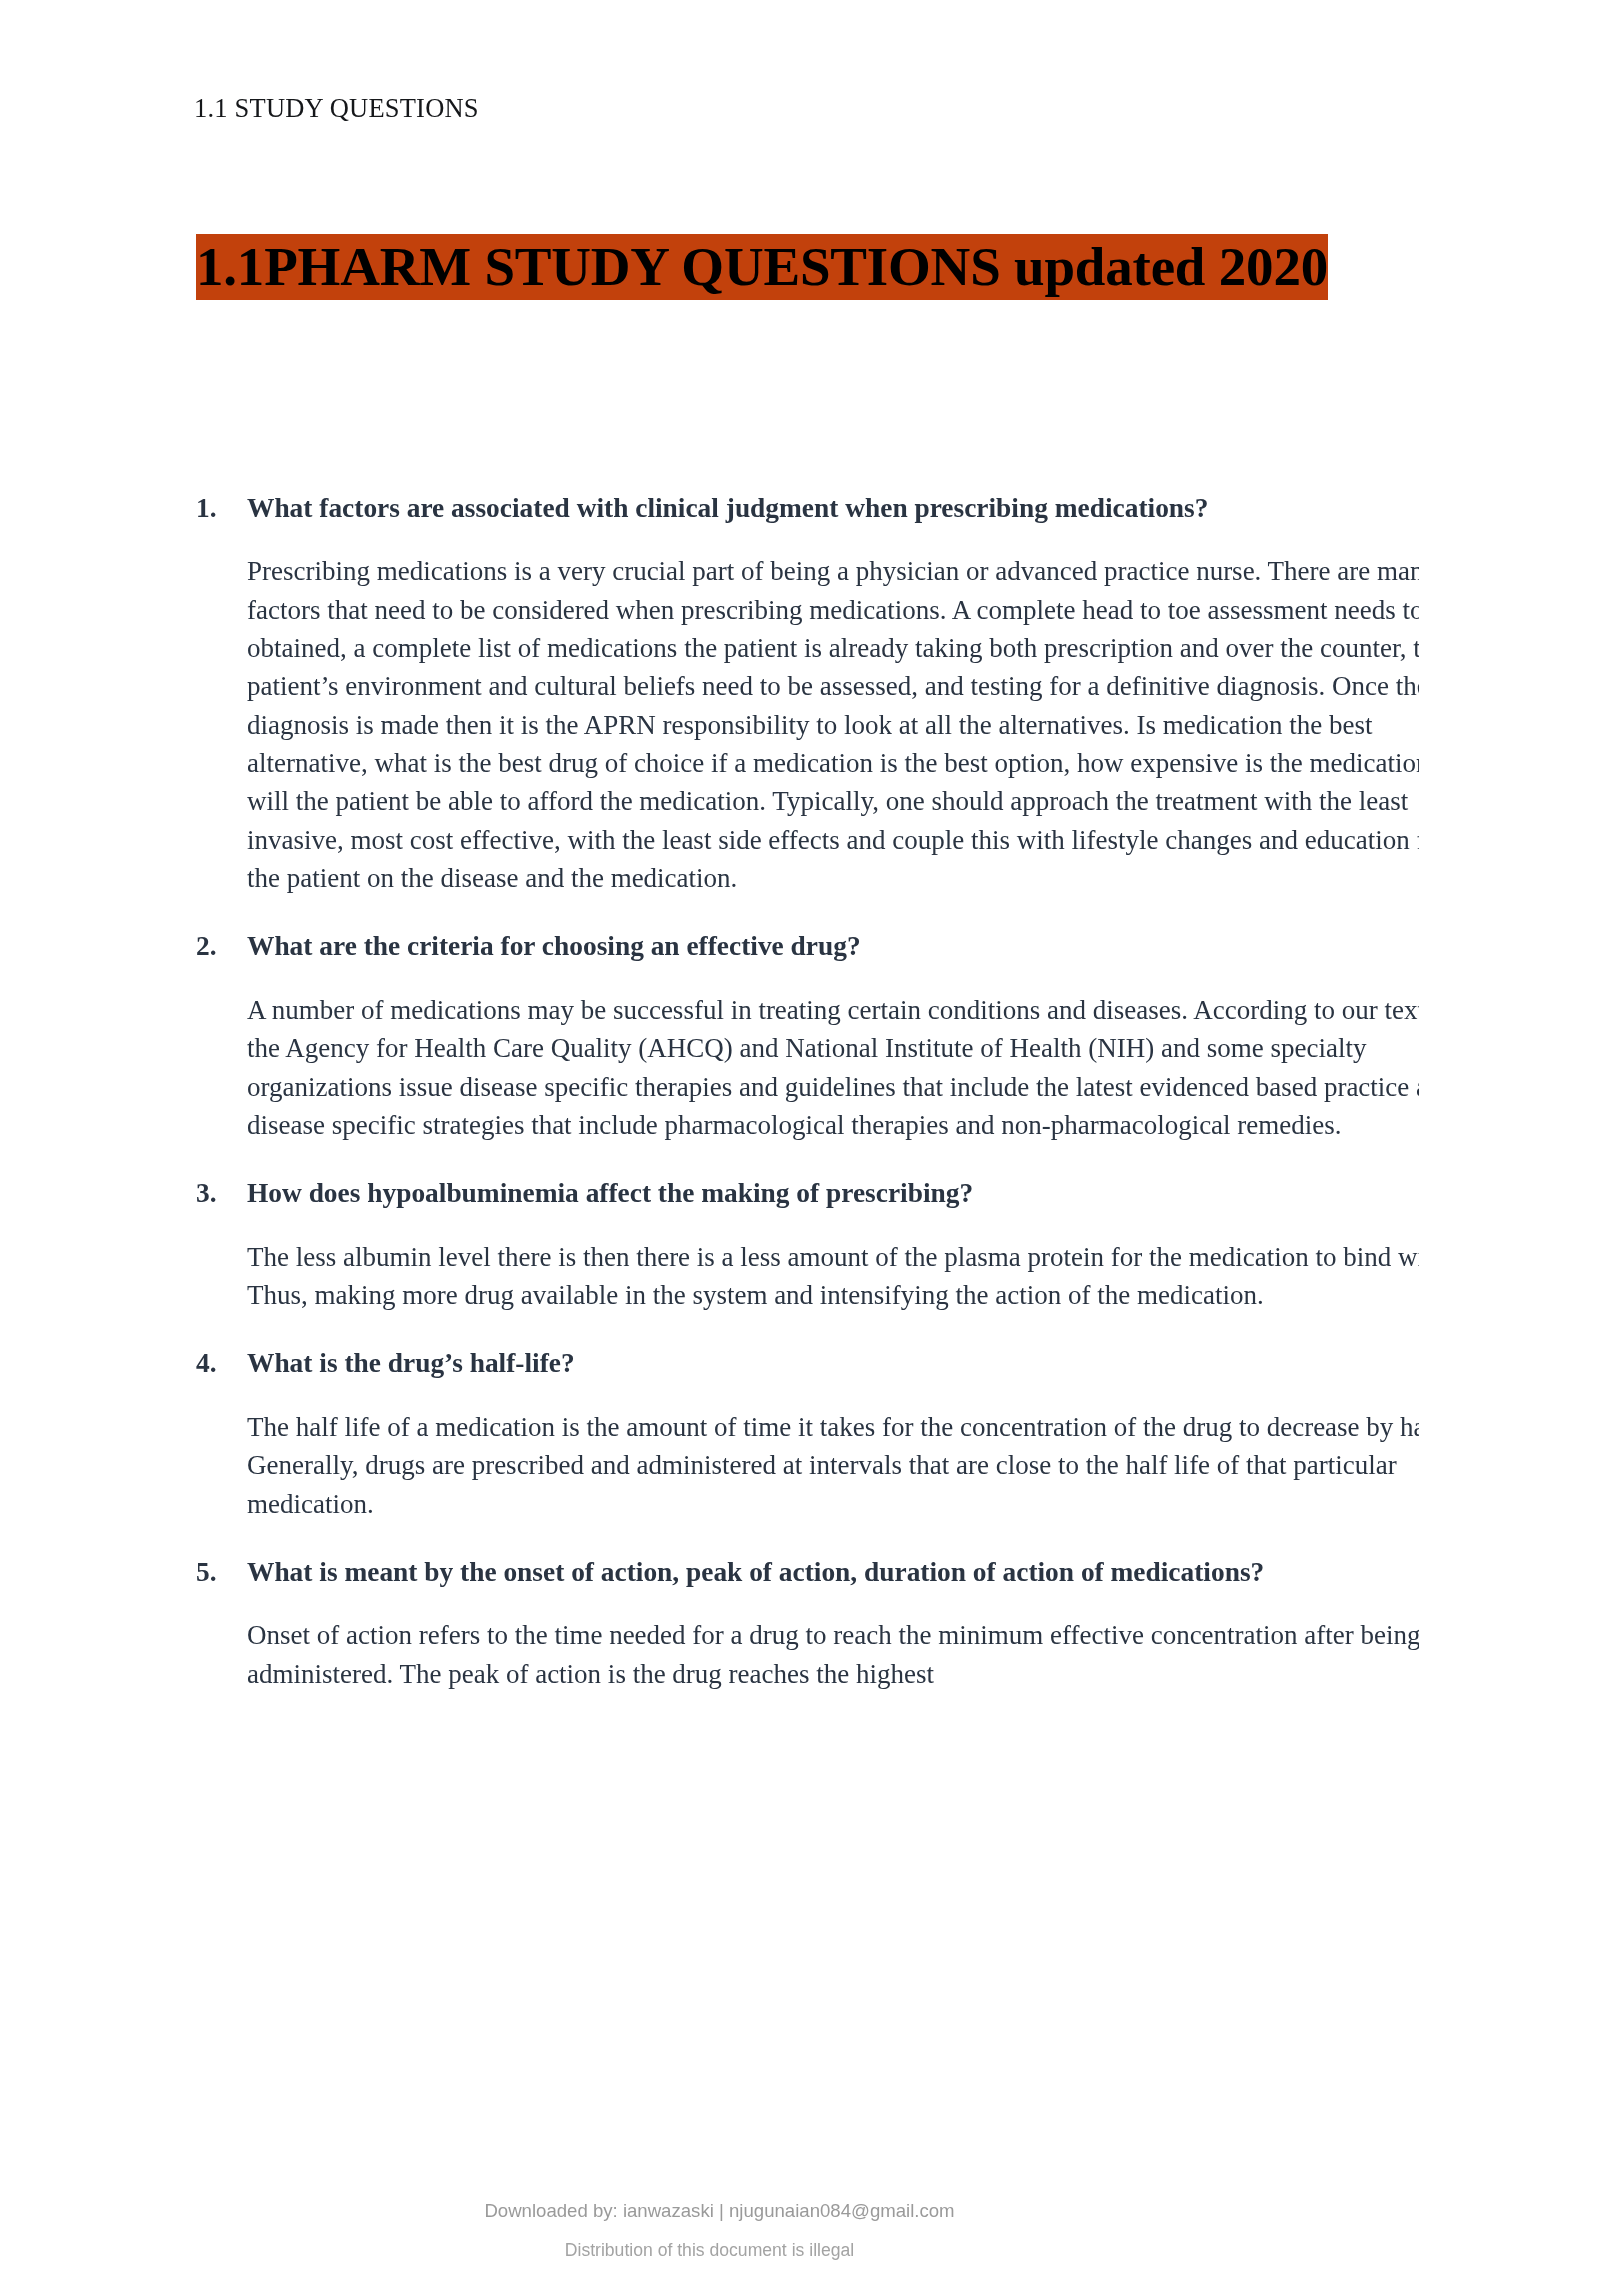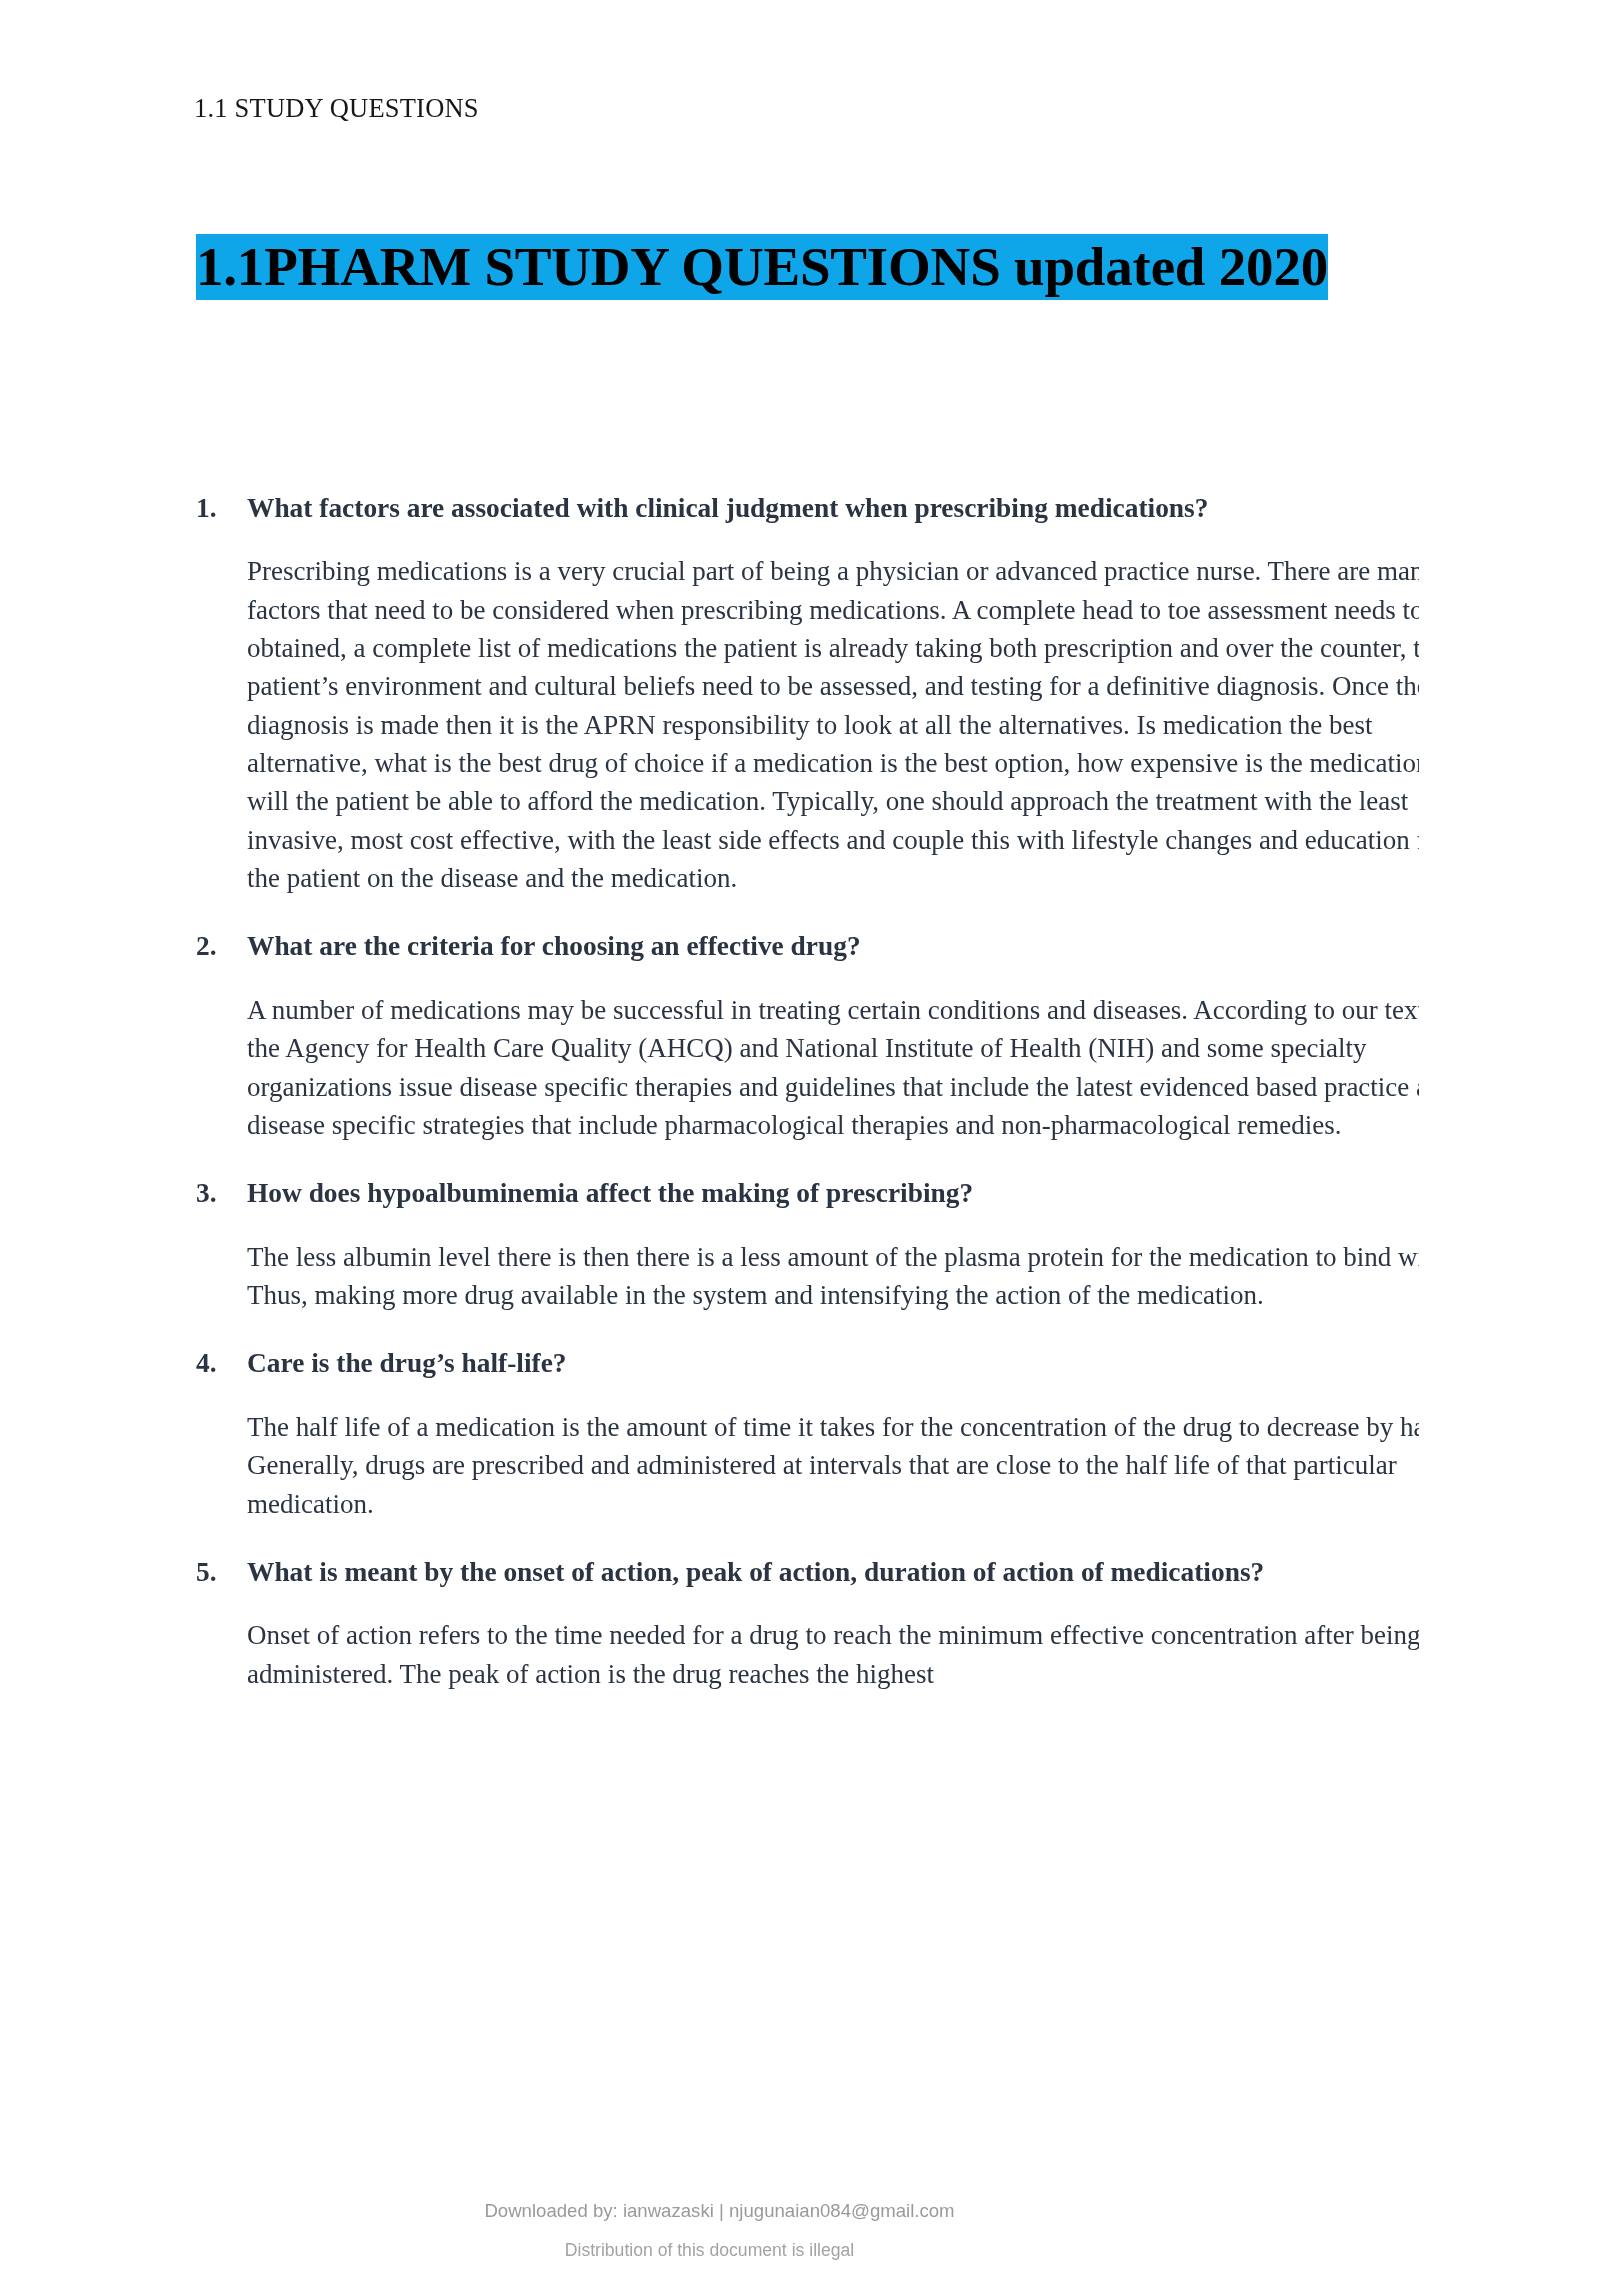--- a/index.html
+++ b/index.html
@@ -36,21 +36,21 @@
     left: 196px;
     top: 233px;
     width: 1274px;
     font-size: 55px;
     font-weight: bold;
     line-height: 1.24;
     color: #000000;
     letter-spacing: -0.2px;
   }
   .doc-title .hl {
-    background-color: #0ea5e9;
+    background-color: #c2410c;
     box-decoration-break: clone;
     -webkit-box-decoration-break: clone;
     padding: 2px 0 2.9px 0;
   }
 
   
   .qa-list {
     position: absolute;
     left: 196px;
     top: 490px;
@@ -141,21 +141,21 @@
       <div class="q-row">
         <div class="q-num">3.</div>
         <div class="q-text">How does hypoalbuminemia affect the making of prescribing?</div>
       </div>
       <div class="a-text">The less albumin level there is then there is a less amount of the plasma protein for the medication to bind with.   Thus, making more drug available in the system and intensifying the action of the medication.</div>
     </div>
 
     <div class="qa-item">
       <div class="q-row">
         <div class="q-num">4.</div>
-        <div class="q-text">Care is the drug’s half-life?</div>
+        <div class="q-text">What is the drug’s half-life?</div>
       </div>
       <div class="a-text">The half life of a medication is the amount of time it takes for the concentration of the drug to decrease by half.  Generally, drugs are prescribed and administered at intervals that are close to the half life of that particular medication.</div>
     </div>
 
     <div class="qa-item">
       <div class="q-row">
         <div class="q-num">5.</div>
         <div class="q-text">What is meant by the onset of action, peak of action, duration of action of medications?</div>
       </div>
       <div class="a-text">Onset of action refers to the time needed for a drug to reach the minimum effective concentration after being administered.  The peak of action is the drug reaches the highest</div>

